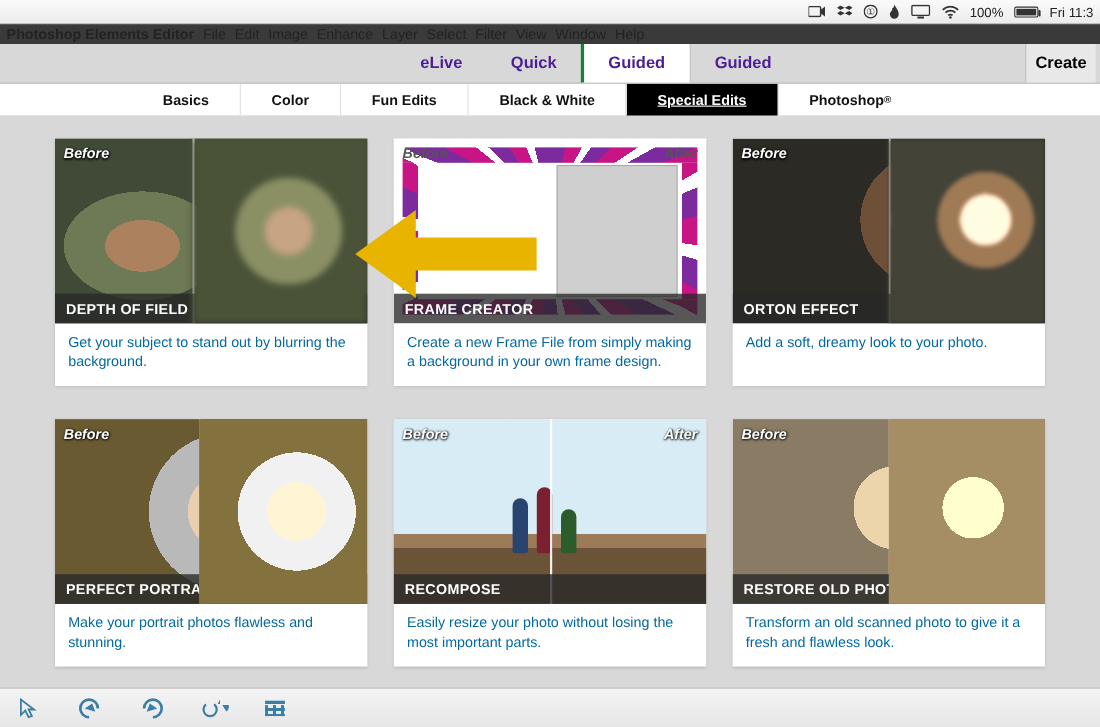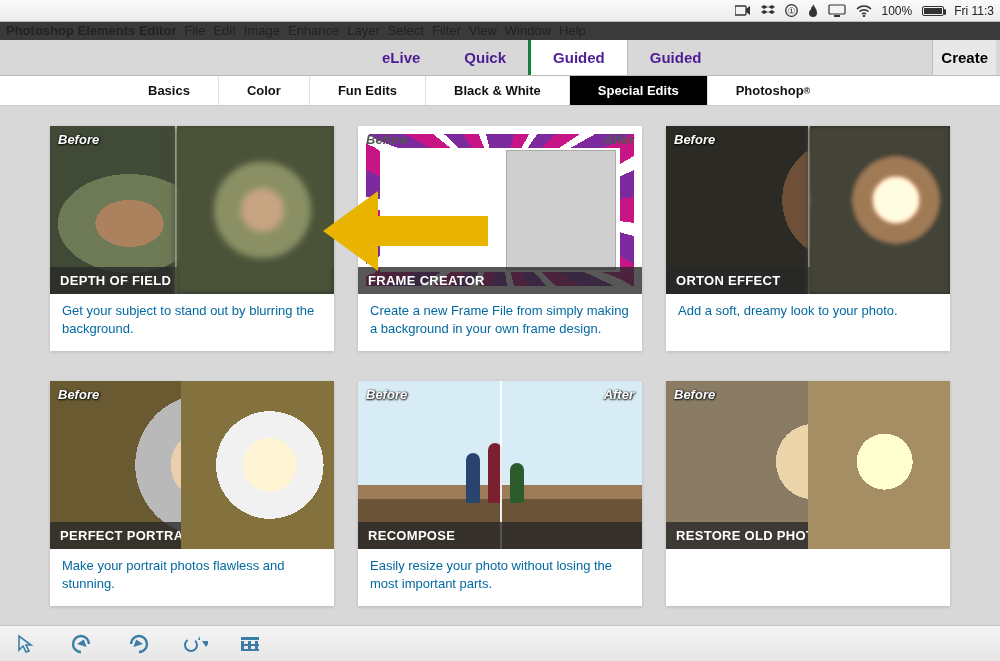--- a/index.html
+++ b/index.html
@@ -82,21 +82,21 @@
   .sub-item {
     padding: 0 28px;
     display:flex; align-items:center;
     font-size:13px; font-weight:600; color:#111;
     border-left:1px solid #e0e0e0;
     cursor:pointer;
     white-space:nowrap;
   }
   .sub-item:first-child { border-left:none; }
   .sub-item.active {
-    background:#000; color:#fff;
+    background:#000; color:#fff;text-decoration:underline;
   }
   .sub-item sup { font-size:9px; }
 
   
   .grid {
     padding: 20px 50px;
     display:grid;
     grid-template-columns: repeat(3, 1fr);
     gap: 30px 24px;
     background:#d8d8d8;
@@ -388,20 +388,21 @@
     <div class="desc">Easily resize your photo without losing the most important parts.</div>
   </div>
 
   <div class="card">
     <div class="thumb thumb-restore">
       <span class="before-label">Before</span>
       <span class="after-label">After</span>
       <div class="split"></div>
       <div class="title-band">RESTORE OLD PHOTO</div>
     </div>
+    <div class="desc">Transform an old scanned photo to give it a fresh and flawless look.</div>
   </div>
 
 </div>
 
 <div class="big-arrow">
   <svg viewBox="0 0 170 90" width="170" height="90">
     <path d="M170 30 L60 30 L60 5 L5 45 L60 85 L60 60 L170 60 Z" fill="#e8b400"></path>
   </svg>
 </div>
 

